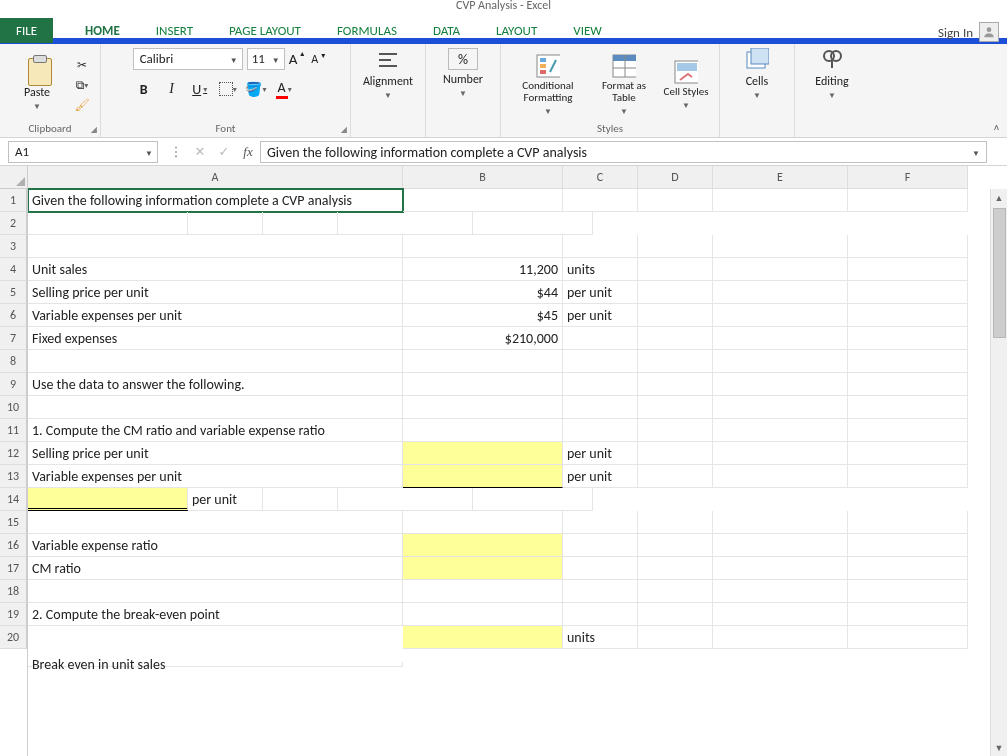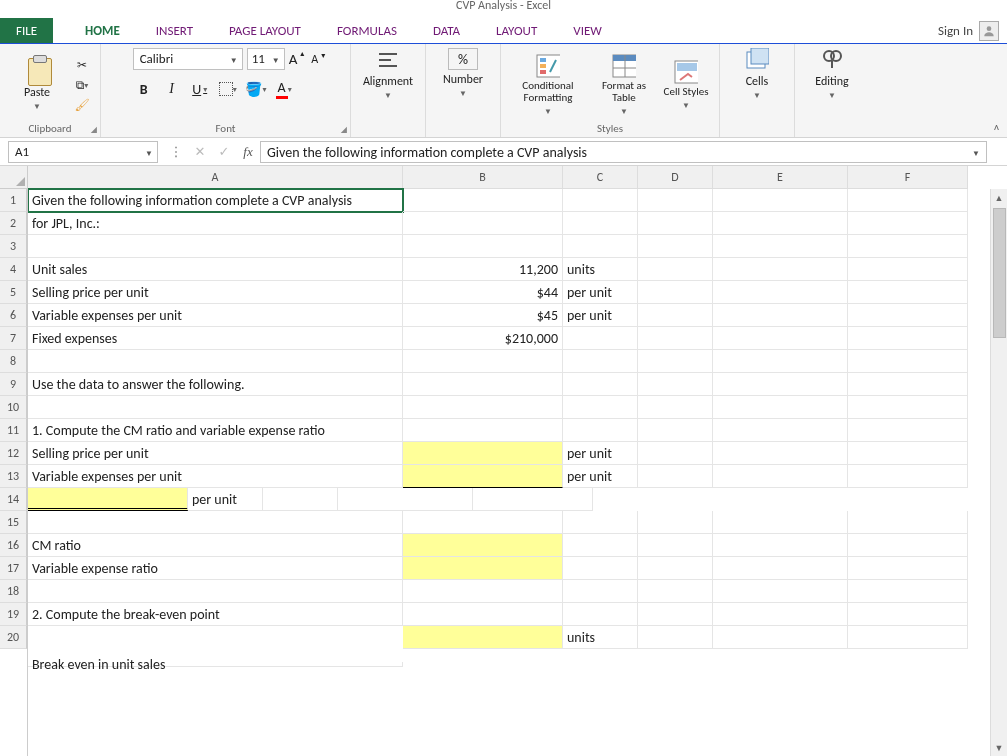--- a/index.html
+++ b/index.html
@@ -1,22 +1,22 @@
 <!DOCTYPE html>
 <html><head>
 <meta charset="utf-8">
 <style>
 * { margin:0; padding:0; box-sizing:border-box; font-family:"Segoe UI",Calibri,Arial,sans-serif; }
 body { width:1007px; height:756px; overflow:hidden; background:#fff; font-size:13px; color:#222; }
 
 .titlebar { height:18px; text-align:center; font-size:12px; color:#666; background:#fff; overflow:hidden; line-height:10px; }
 
-.tabs { display:flex; align-items:center; height:26px; background:#fff; border-bottom:1px solid #1d4ed8; }
+.tabs { display:flex; align-items:flex-start; height:26px; background:#fff; border-bottom:6px solid #1d4ed8; }
 .tab-file { background:#217346; color:#fff; padding:5px 16px; font-size:13px; margin-right:14px; cursor:pointer; }
-.tab { color:#701a75; padding:5px 18px; font-size:13px; cursor:pointer; }
+.tab { color:#15803d; padding:5px 18px; font-size:13px; cursor:pointer; }
 .tab.active { color:#217346; font-weight:600; }
 .signin { margin-left:auto; color:#444; padding:4px 8px; font-size:13px; display:flex; align-items:center; gap:6px; cursor:pointer; }
 .avatar { width:20px; height:20px; border:1px solid #aaa; background:#eee; display:flex; align-items:center; justify-content:center; }
 .avatar svg { width:14px; height:14px; }
 
 .ribbon { display:flex; height:94px; background:#f5f5f5; border-bottom:1px solid #d4d4d4; position:relative; }
 .rgroup { display:flex; flex-direction:column; justify-content:space-between; align-items:center; border-right:1px solid #dcdcdc; padding:4px 8px 2px; }
 .rgroup-body { display:flex; align-items:center; gap:6px; flex:1; }
 .rgroup-label { font-size:11px; color:#666; padding:1px 0 0; }
 .dlaunch { font-size:8px; color:#888; position:absolute; right:3px; bottom:3px; }
@@ -299,21 +299,20 @@
     <div id="databody">
         <div class="datarow">
           <div class="cell sel" style="width: 375px;">Given the following information complete a CVP analysis</div>
           <div class="cell" style="width: 160px;"></div>
           <div class="cell" style="width: 75px;"></div>
           <div class="cell" style="width: 75px;"></div>
           <div class="cell" style="width: 135px;"></div>
           <div class="cell" style="width: 120px;"></div>
         </div>
         <div class="datarow">
-          <div class="cell" style="width: 375px;">for JPL, Inc.:</div>
           <div class="cell" style="width: 160px;"></div>
           <div class="cell" style="width: 75px;"></div>
           <div class="cell" style="width: 75px;"></div>
           <div class="cell" style="width: 135px;"></div>
           <div class="cell" style="width: 120px;"></div>
         </div>
         <div class="datarow">
           <div class="cell" style="width: 375px;"></div>
           <div class="cell" style="width: 160px;"></div>
           <div class="cell" style="width: 75px;"></div>
@@ -410,29 +409,29 @@
         </div>
         <div class="datarow">
           <div class="cell" style="width: 375px;"></div>
           <div class="cell" style="width: 160px;"></div>
           <div class="cell" style="width: 75px;"></div>
           <div class="cell" style="width: 75px;"></div>
           <div class="cell" style="width: 135px;"></div>
           <div class="cell" style="width: 120px;"></div>
         </div>
         <div class="datarow">
+          <div class="cell" style="width: 375px;">Variable expense ratio</div>
+          <div class="cell hl" style="width: 160px;"></div>
+          <div class="cell" style="width: 75px;"></div>
+          <div class="cell" style="width: 75px;"></div>
+          <div class="cell" style="width: 135px;"></div>
+          <div class="cell" style="width: 120px;"></div>
+        </div>
+        <div class="datarow">
           <div class="cell" style="width: 375px;">CM ratio</div>
-          <div class="cell hl" style="width: 160px;"></div>
-          <div class="cell" style="width: 75px;"></div>
-          <div class="cell" style="width: 75px;"></div>
-          <div class="cell" style="width: 135px;"></div>
-          <div class="cell" style="width: 120px;"></div>
-        </div>
-        <div class="datarow">
-          <div class="cell" style="width: 375px;">Variable expense ratio</div>
           <div class="cell hl" style="width: 160px;"></div>
           <div class="cell" style="width: 75px;"></div>
           <div class="cell" style="width: 75px;"></div>
           <div class="cell" style="width: 135px;"></div>
           <div class="cell" style="width: 120px;"></div>
         </div>
         <div class="datarow">
           <div class="cell" style="width: 375px;"></div>
           <div class="cell" style="width: 160px;"></div>
           <div class="cell" style="width: 75px;"></div>

